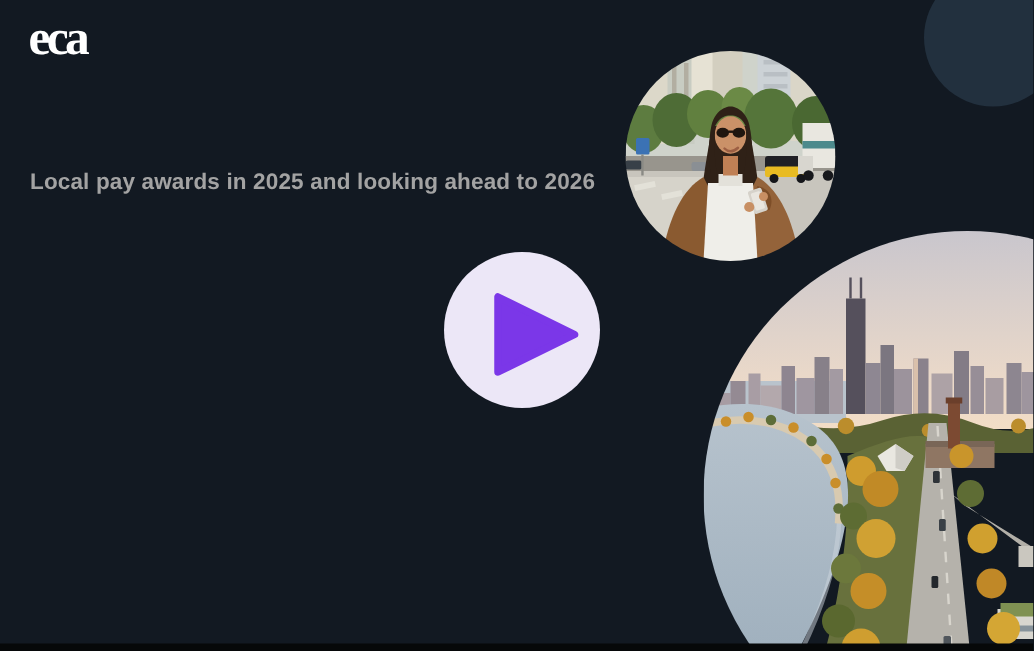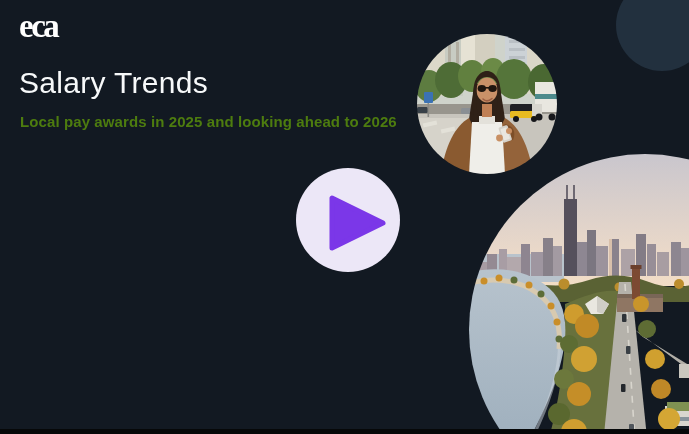--- a/index.html
+++ b/index.html
@@ -18,21 +18,21 @@
     color:#ffffff;font-family:Liberation Serif, serif;
     font-size:33px;font-weight:800;letter-spacing:-2.5px;line-height:1;
   }
   .title{
     position:absolute;left:19px;top:66px;
     color:#f7f9fa;font-size:30px;font-weight:400;letter-spacing:.3px;
     white-space:nowrap;
   }
   .subtitle{
     position:absolute;left:20px;top:113px;
-    color:#4d7c0f;font-size:15px;font-weight:600;letter-spacing:.1px;
+    color:#a3a3a3;font-size:15px;font-weight:600;letter-spacing:.1px;
     white-space:nowrap;
   }
   .photo-circle{
     position:absolute;border-radius:50%;overflow:hidden;
   }
   .photo-circle svg{display:block;width:100%;height:100%;filter:blur(.3px);}
   .presenter-circle{left:417px;top:34px;width:140px;height:140px;}
   .city-circle{left:469px;top:154px;width:352px;height:352px;}
   .play-button{
     position:absolute;left:296px;top:168px;width:104px;height:104px;
@@ -45,21 +45,20 @@
 </style>
 </head>
 <body>
 
 <div class="stage">
 
   <div class="decor-circle"></div>
 
   <div class="logo">eca</div>
 
-  <div class="title">Salary Trends</div>
 
   <div class="subtitle">Local pay awards in 2025 and looking ahead to 2026</div>
 
   <div class="photo-circle presenter-circle">
     <svg viewBox="0 0 140 140" role="img" xmlns="http://www.w3.org/2000/svg" aria-label="Woman wearing sunglasses holding a phone on a sunny city street">
       <rect x="0" y="0" width="140" height="140" fill="#cfd3cb"></rect>
 
       <rect x="0" y="0" width="40" height="62" fill="#dcd8c9"></rect>
       <rect x="28" y="4" width="18" height="58" fill="#c8ccc2"></rect>
       <rect x="44" y="0" width="28" height="52" fill="#e6e2d4"></rect>

